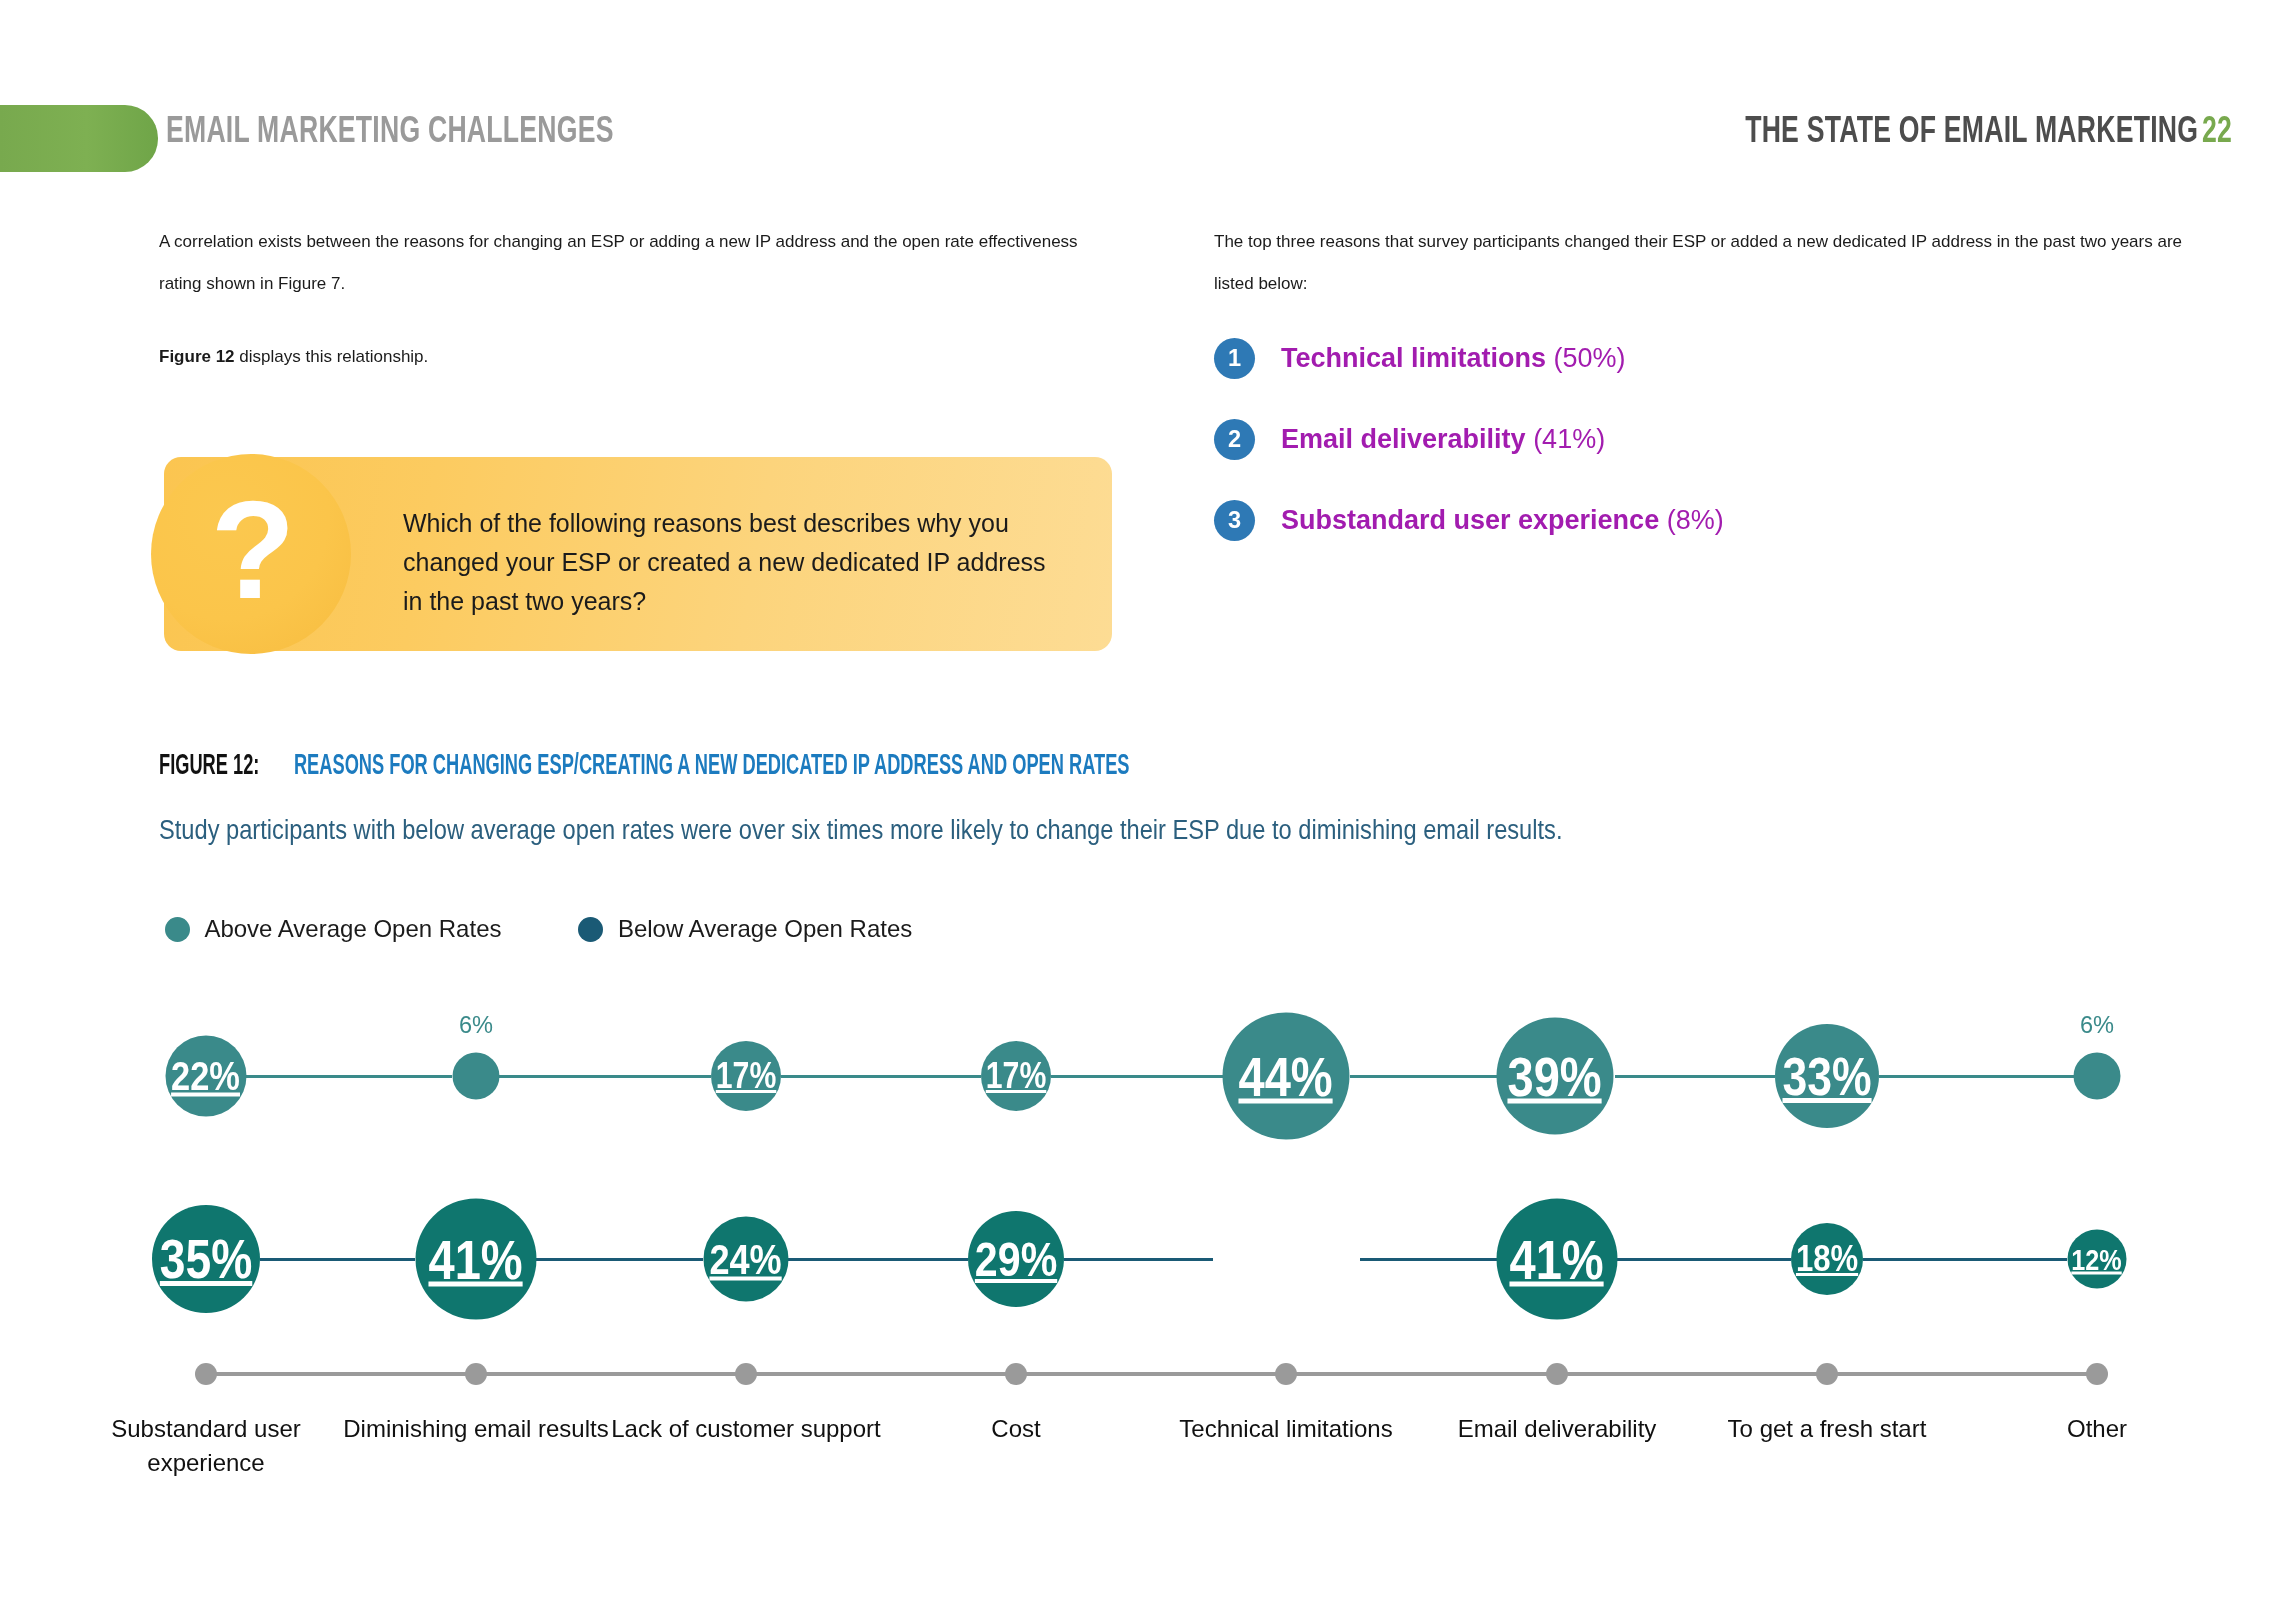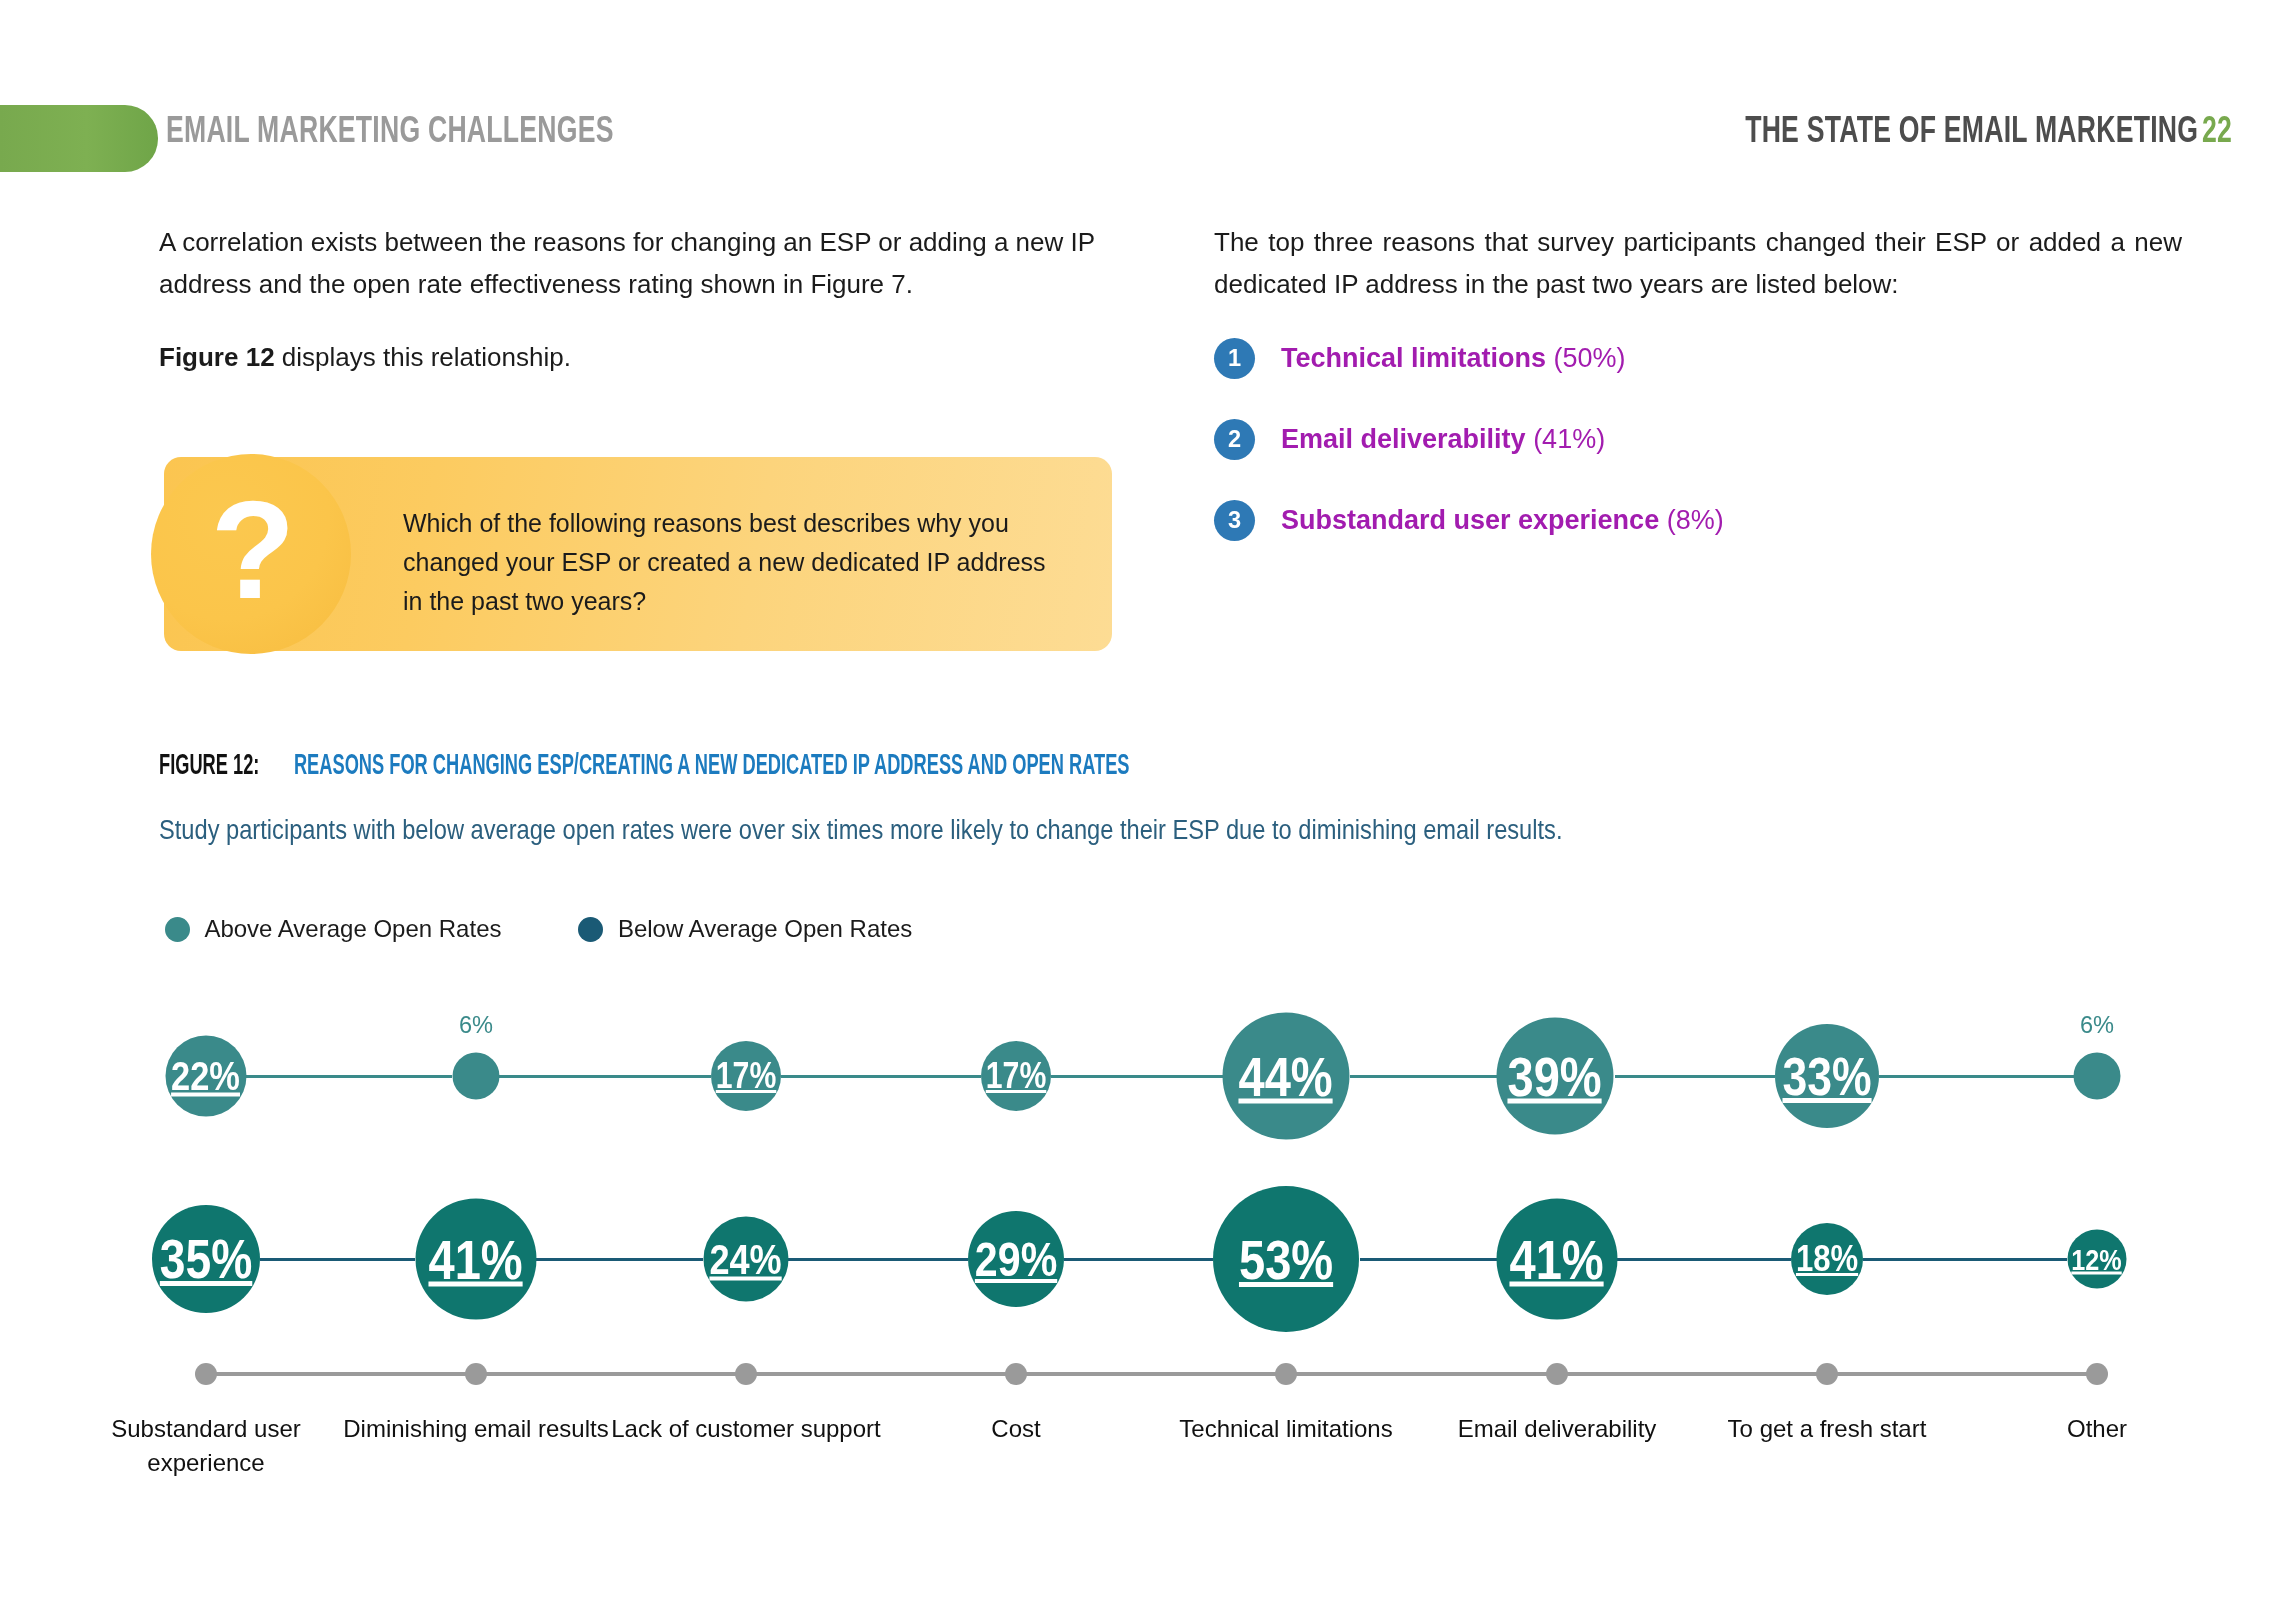--- a/index.html
+++ b/index.html
@@ -42,21 +42,21 @@
   .header-right .page-num{
     color:#78A94E;
     display:inline-block;
     margin-left:3.9px;
     transform:scaleX(0.72); transform-origin:left center;
   }
 
   
   .col{
     position:absolute;
-    font-size:26px;
+    font-size:17px;
     line-height:42px;
     color:#1b1b1b;
     font-stretch:condensed;
   }
   #col-left{ left:159px; top:221px; width:949px; }
   #col-right{ left:1214px; top:221px; width:968px; text-align:justify; }
   #col-right .just{ text-align:justify; text-align-last:left; }
   .para{ margin:0 0 31px 0; }
   .para .bold{ font-weight:bold; }
 
@@ -259,23 +259,20 @@
       <span class="val" style="font-size: 55px;">35%</span>
     </div>
     <div class="bubble below" style="left: 476px; top: 291px; width: 121px; height: 121px;">
       <span class="val" style="font-size: 56px;">41%</span>
     </div>
     <div class="bubble below" style="left: 746px; top: 291px; width: 85px; height: 85px;">
       <span class="val" style="font-size: 43px;">24%</span>
     </div>
     <div class="bubble below" style="left: 1016px; top: 291px; width: 96px; height: 96px;">
       <span class="val" style="font-size: 49px;">29%</span>
-    </div>
-    <div class="bubble below" style="left: 1286px; top: 291px; width: 146px; height: 146px;">
-      <span class="val" style="font-size: 56px;">53%</span>
     </div>
     <div class="bubble below" style="left: 1557px; top: 291px; width: 121px; height: 121px;">
       <span class="val" style="font-size: 56px;">41%</span>
     </div>
     <div class="bubble below" style="left: 1827px; top: 291px; width: 72px; height: 72px;">
       <span class="val" style="font-size: 37px;">18%</span>
     </div>
     <div class="bubble below" style="left: 2097px; top: 291px; width: 59px; height: 59px;">
       <span class="val" style="font-size: 30px;">12%</span>
     </div>

